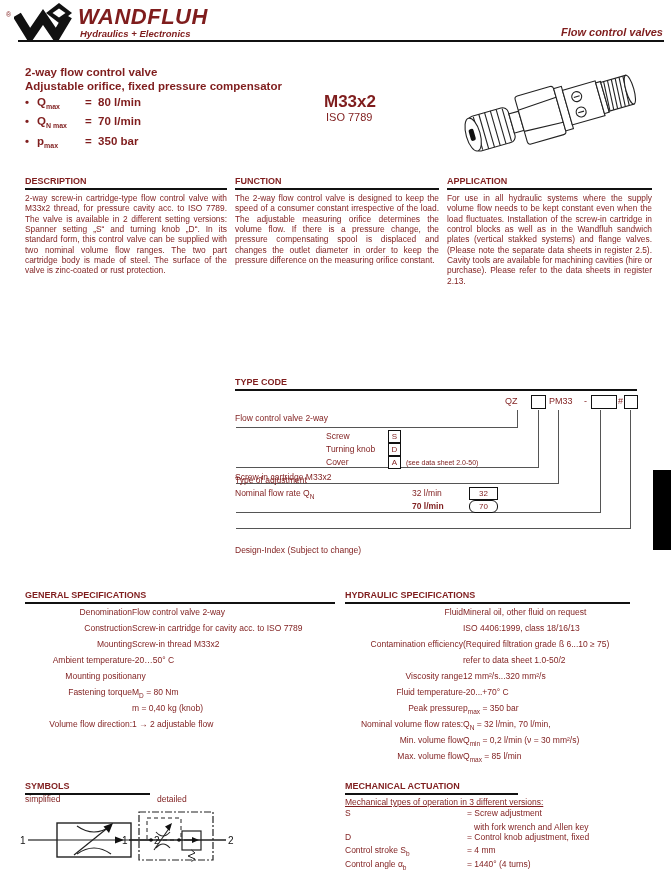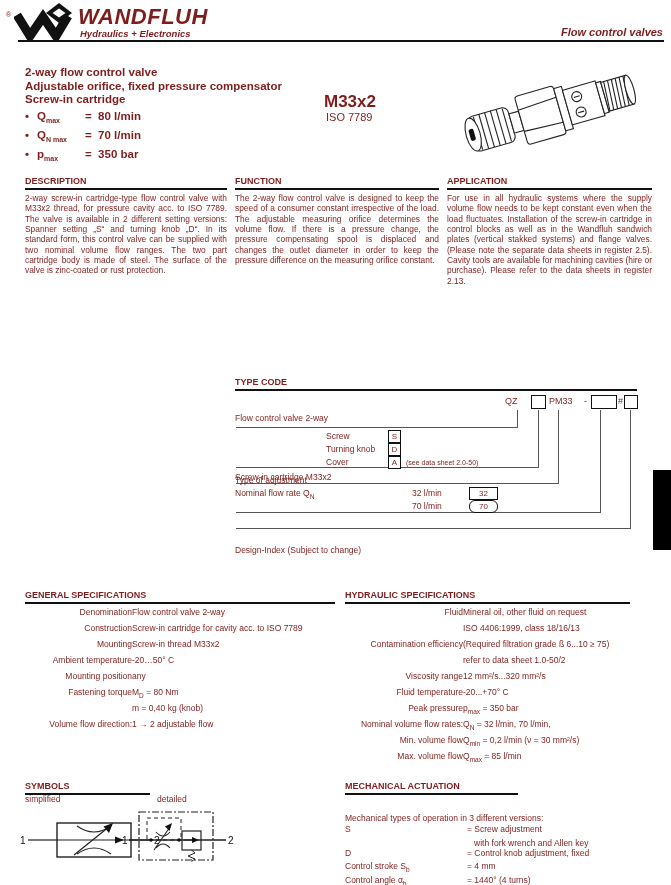--- a/index.html
+++ b/index.html
@@ -44,21 +44,21 @@
   
   .spec { position:absolute; font-size:8.5px; }
   .srow { display:flex; line-height:13.3px;text-align:right; }
   .mrow { display:flex; line-height:10px; }
   .slabel { flex:none; white-space:nowrap; }
   .general .slabel { width:107px; }
   .hydraulic .slabel { width:118px; }
   .mech .slabel { width:122px; }
   .sval { white-space:pre; }
   .spec sub { font-size:6.5px; }
-  .mech-intro { line-height:11px; margin-top:18px; }
+  .mech-intro { line-height:11px; margin-top:2px;text-decoration:underline; }
 
   
   .sym-label { position:absolute; font-size:8.5px; }
   svg { display:block; }
   .ln { stroke:#222; fill:none; }
 </style>
 </head>
 <body>
 
 <div class="page">
@@ -72,21 +72,20 @@
   </svg>
 
   <div class="abs brand" style="left:78px; top:4px;">WANDFLUH</div>
   <div class="abs tagline" style="left:80px; top:28px;">Hydraulics + Electronics</div>
   <div class="abs category" style="right:8px; top:26px;">Flow control valves</div>
   <div class="abs header-rule" style="left:18px; top:40px; width:646px;"></div>
 
   <div class="abs" style="left:25px; top:66px;">
     <div class="title-line">2-way flow control valve</div>
     <div class="title-line">Adjustable orifice, fixed pressure compensator</div>
-    <div class="title-line">Screw-in cartridge</div>
     <div class="bullets">
       <div class="b-row">
         <span class="b-dot">•</span>
         <span class="b-sym"><span>Q</span><sub>max</sub></span>
         <span class="b-val">=  80 l/min</span>
       </div>
       <div class="b-row">
         <span class="b-dot">•</span>
         <span class="b-sym"><span>Q</span><sub>N max</sub></span>
         <span class="b-val">=  70 l/min</span>
@@ -179,21 +178,21 @@
   <span class="tc-lbox" style="left:388px; top:443px; width:11px; height:11px;">D</span>
   <span class="tc-text" style="left:326px; top:457px;">Cover</span>
   <span class="tc-lbox" style="left:388px; top:456px; width:11px; height:11px;">A</span>
   <span class="tc-note" style="left:406px; top:459px;">(see data sheet 2.0-50)</span>
 
   <span class="tc-text" style="left:235px; top:472px;">Screw-in cartridge M33x2</span>
 
   <span class="tc-text" style="left:235px; top:488px;"><span>Nominal flow rate Q</span><sub style="font-size:6.5px;">N</sub></span>
   <span class="tc-text" style="left:412px; top:488px;">32 l/min</span>
   <span class="tc-lbox" style="left:469px; top:487px; width:27px; height:11px;">32</span>
-  <span class="tc-text" style="left:412px; top:501px;">70 l/min</span>
+  <span class="tc-text" style="left:412px; top:501px;font-weight:bold;">70 l/min</span>
   <span class="tc-lbox" style="left:469px; top:500px; width:27px; height:11px;border-radius:6px;">70</span>
 
   <span class="tc-text" style="left:235px; top:545px;">Design-Index (Subject to change)</span>
 
   <div class="reg-tab" style="left:653px; top:470px; width:18px; height:80px;"></div>
 
   <div class="spec general" style="left:25px; top:590px; width:310px;">
     <div class="sec-h" style="margin-bottom:2px;">GENERAL SPECIFICATIONS</div>
     <div class="srow">
         <span class="slabel">Denomination</span>

